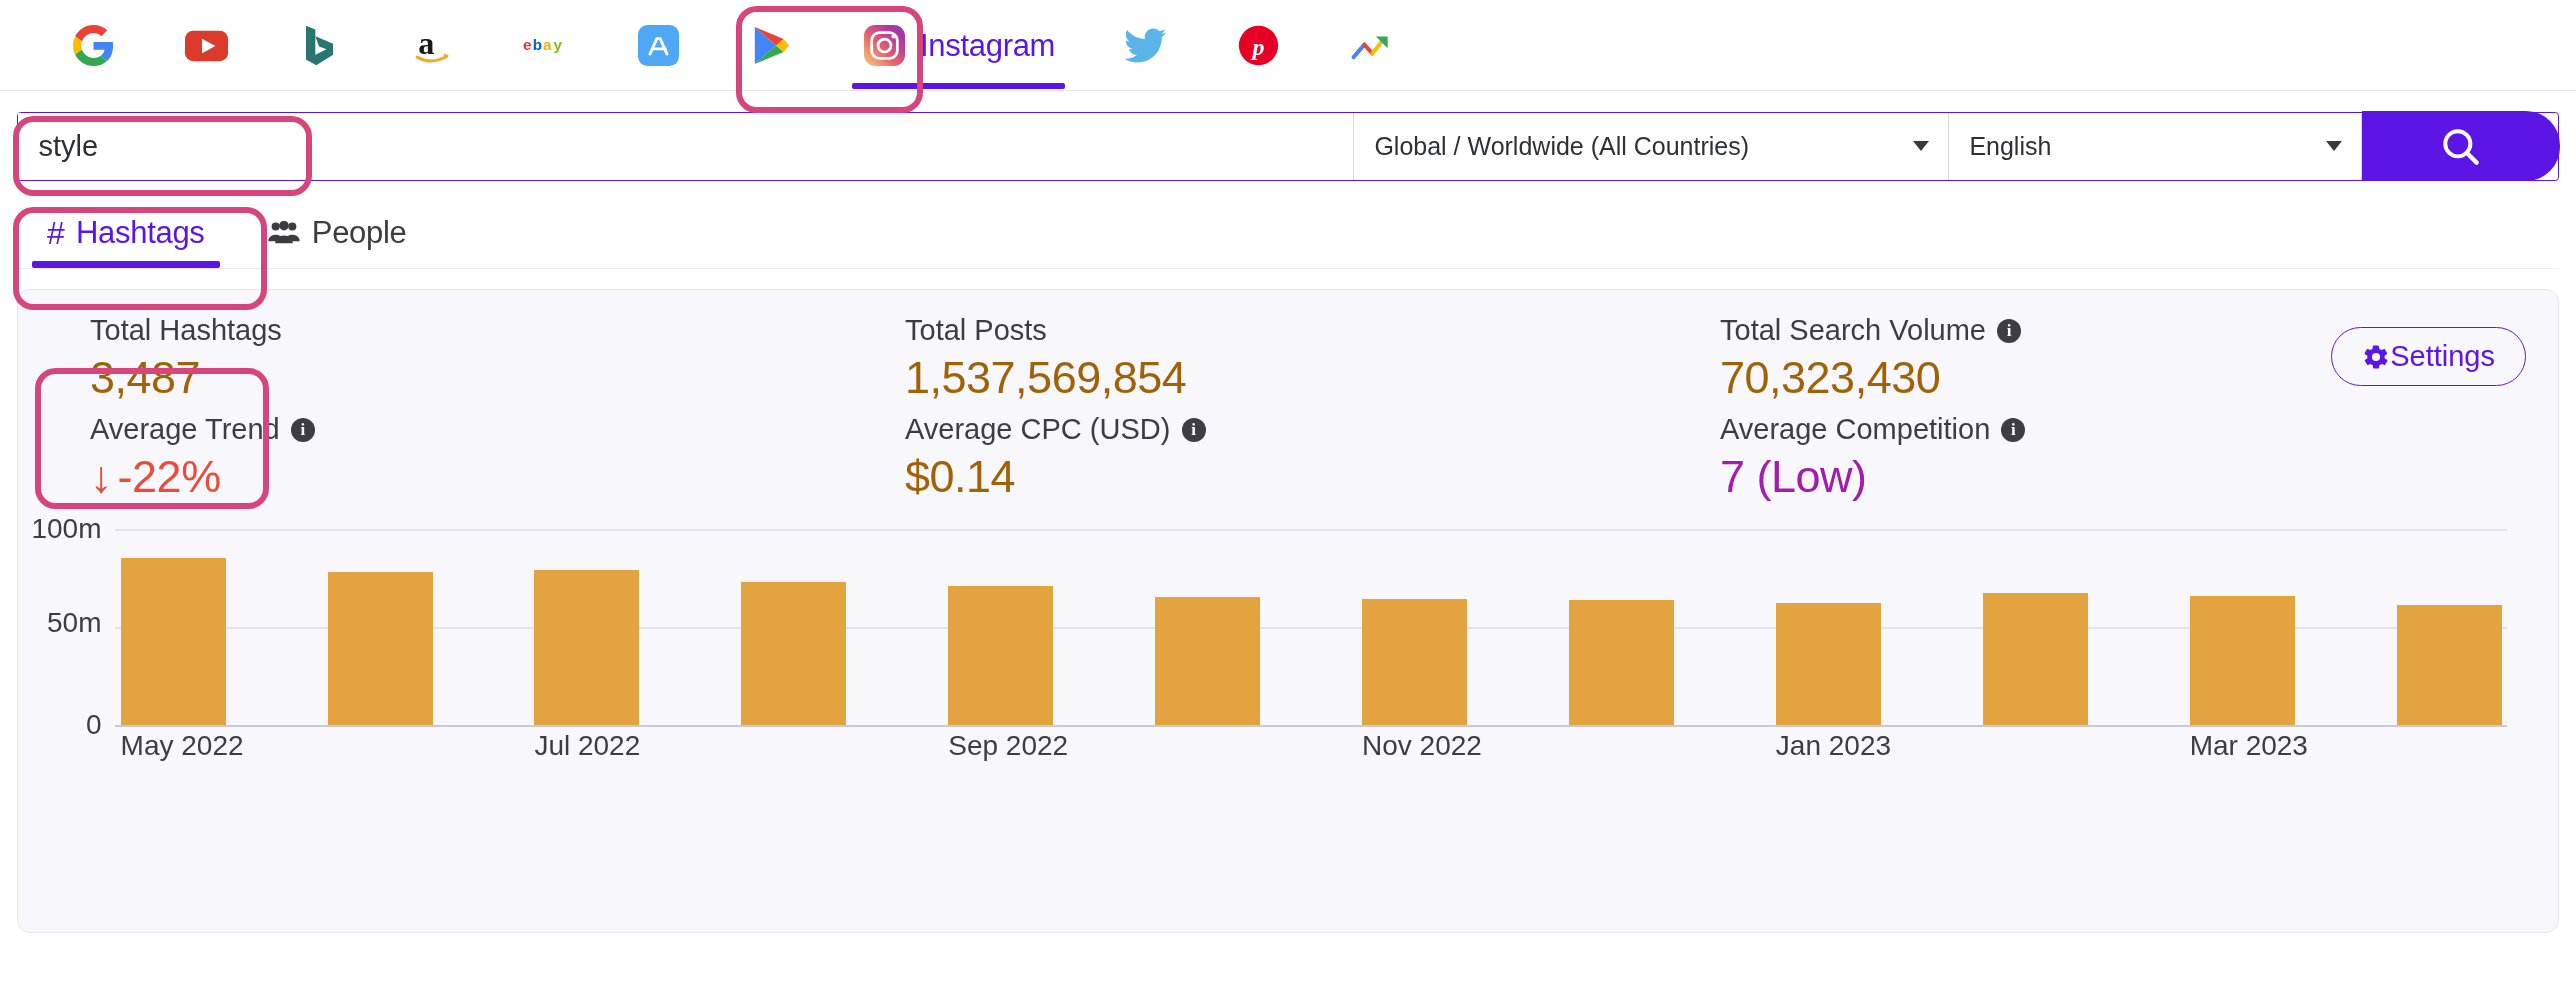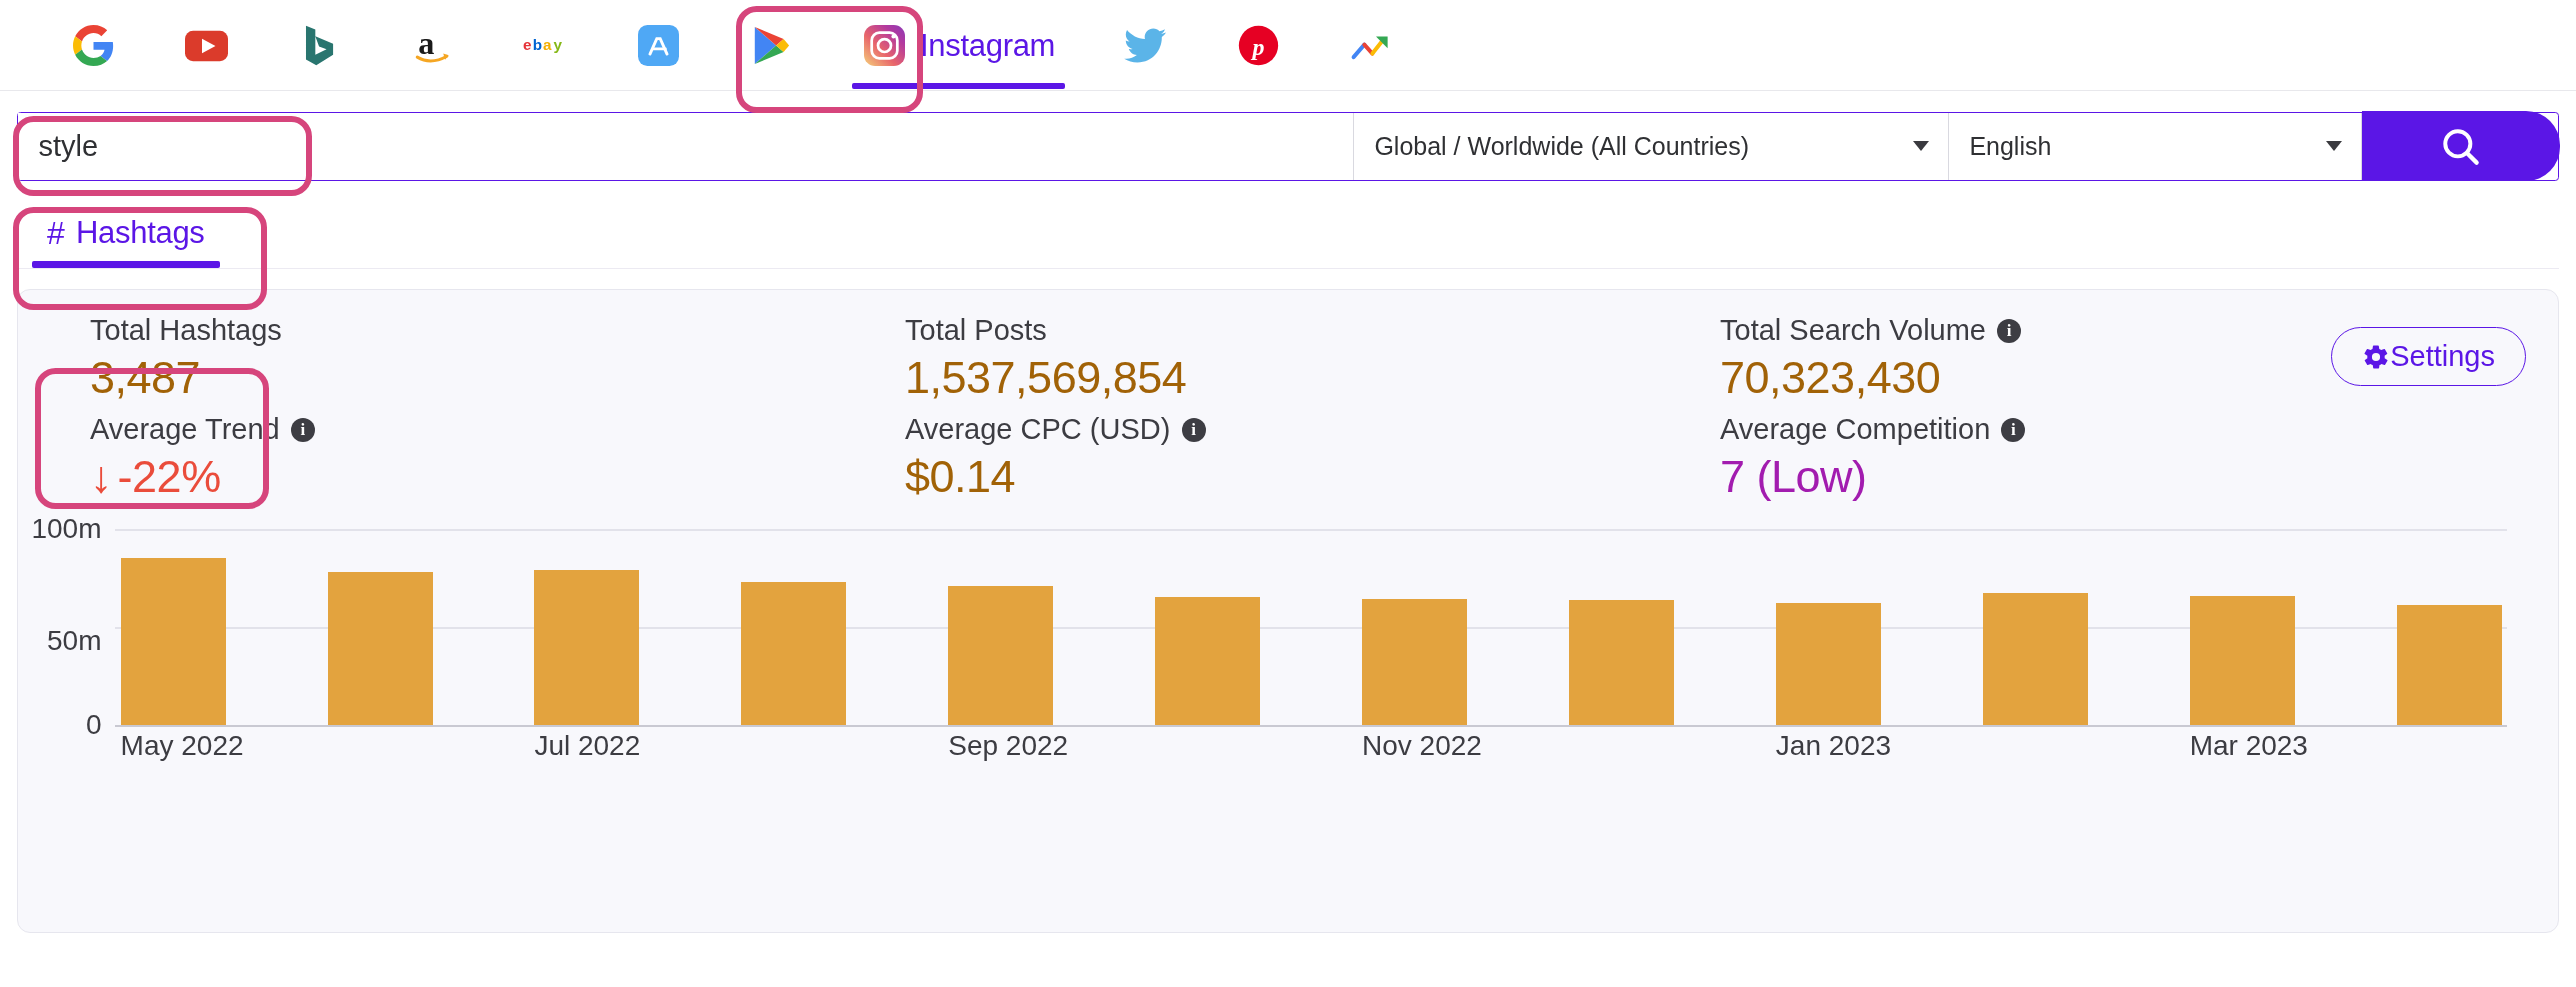--- a/index.html
+++ b/index.html
@@ -445,20 +445,33 @@
       <line x1="15.6" y1="15.6" x2="21" y2="21" stroke="#fff" stroke-width="2.4" stroke-linecap="round"></line>
     </svg>
   </button>
 </div>
 
 <div class="subtabs">
   <button class="subtab active">
     <span class="st-icon">#</span>
     <span class="st-label">Hashtags</span>
   </button>
+  <button class="subtab inactive">
+    <span class="st-icon">
+      <svg width="34" height="24" viewBox="0 0 36 26" fill="#3b3b40">
+        <circle cx="9" cy="6" r="4.4"></circle>
+          <circle cx="27" cy="6" r="4.4"></circle>
+          <circle cx="18" cy="5" r="5.2"></circle>
+        <path d="M1 22c0-4.2 3.6-7 8-7s8 2.8 8 7z"></path>
+        <path d="M19 22c0-4.2 3.6-7 8-7s8 2.8 8 7z"></path>
+        <path d="M8.5 24c0-5 4.3-8.4 9.5-8.4s9.5 3.4 9.5 8.4z"></path>
+      </svg>
+    </span>
+    <span class="st-label">People</span>
+  </button>
 </div>
 
 <div class="panel">
 
   <div class="stats-grid">
 
     <div class="stat-col">
       <div class="stat-block">
         <div class="stat-label">Total Hashtags</div>
         <div class="stat-value">3,487</div>
@@ -512,21 +525,21 @@
       </svg>
       <span>Settings</span>
     </button>
   </div>
 
   <div class="chart-wrap">
 
     <div class="chart-area">
       <div class="y-labels" id="y-labels">
           <div class="y-label" style="top: 196px;">0</div>
-          <div class="y-label" style="top: 112px;">50m</div>
+          <div class="y-label" style="top: 94px;">50m</div>
           <div class="y-label" style="top: 0px;">100m</div>
         </div>
       <div id="gridlines">
           <div class="gridline axis" style="top: 196px;"></div>
           <div class="gridline" style="top: 98px;"></div>
           <div class="gridline" style="top: 0px;"></div>
         </div>
       <div class="bars" id="bars">
           <div class="bar" style="height: 167px; background: rgb(227, 163, 62);"></div>
           <div class="bar" style="height: 153px; background: rgb(227, 163, 62);"></div>

